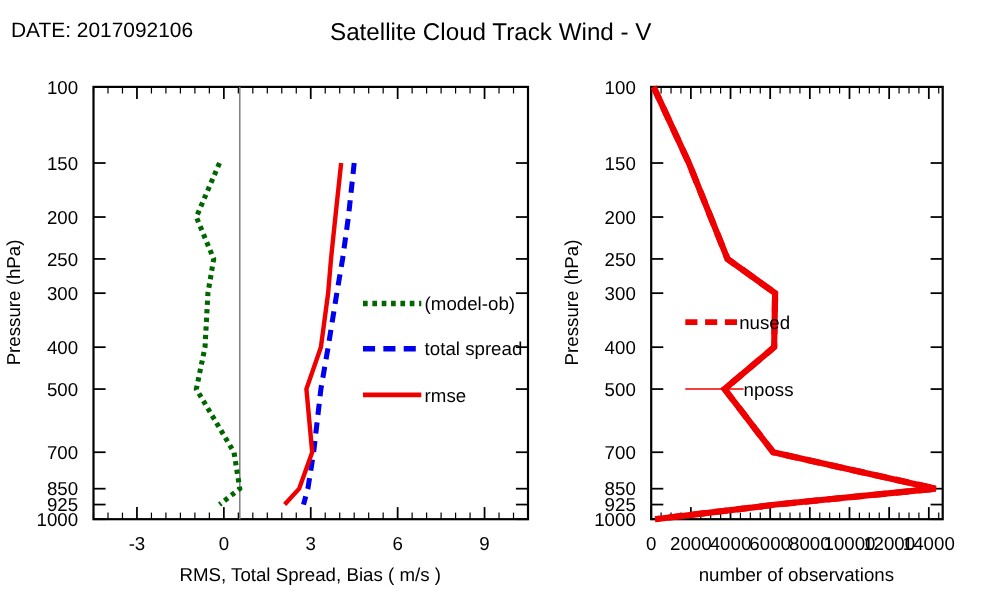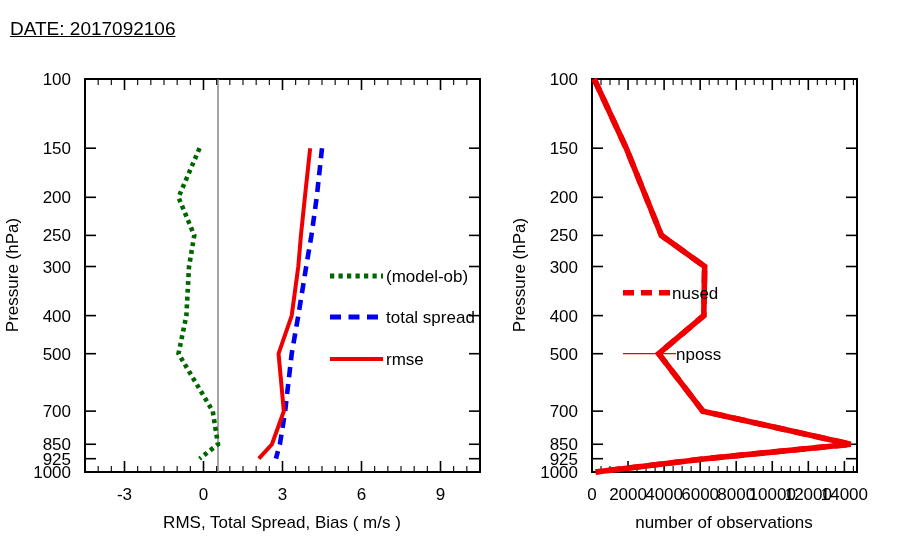--- a/index.html
+++ b/index.html
@@ -21,21 +21,20 @@
     width: 900px;
     height: 560px;
   }
   .date-label {
     position: absolute;
     left: 10px;
     top: 18px;
     font-size: 19px;
     letter-spacing: 0px;
     white-space: nowrap;
-    text-decoration: underline;
   }
   .main-title {
     position: absolute;
     left: 300px;
     top: 16px;
     font-size: 22px;
     white-space: nowrap;
   }
   svg.plot-canvas {
     position: absolute;
@@ -79,20 +78,21 @@
     stroke-linecap: butt;
     stroke-linejoin: miter;
   }
 </style>
 </head>
 <body>
 
 <div id="root">
 
   <div class="date-label">DATE: 2017092106</div>
+  <div class="main-title">Satellite Cloud Track Wind - V</div>
 
   <svg class="plot-canvas" viewBox="0 0 900 560">
 
     <g>
       <rect class="frame" x="85" y="79" width="395" height="393"></rect>
 
       <line class="zeroline" x1="218" y1="79" x2="218" y2="472"></line>
 
       <g id="left-y-ticks">
           <line x1="85" y1="79" x2="96" y2="79" class="tickmark"></line>

